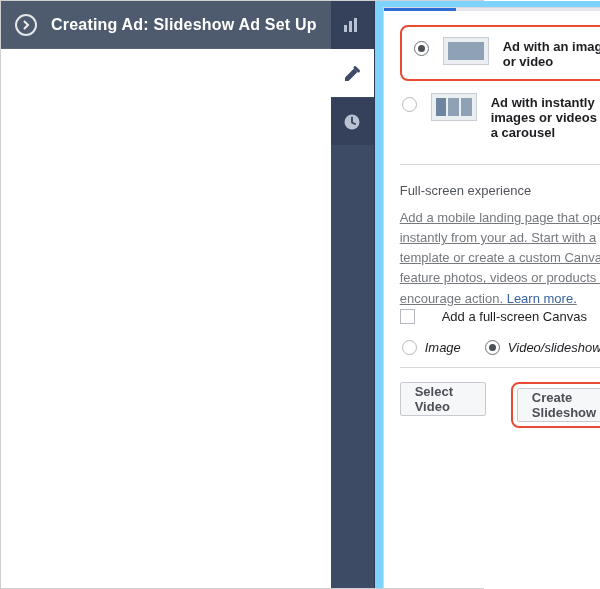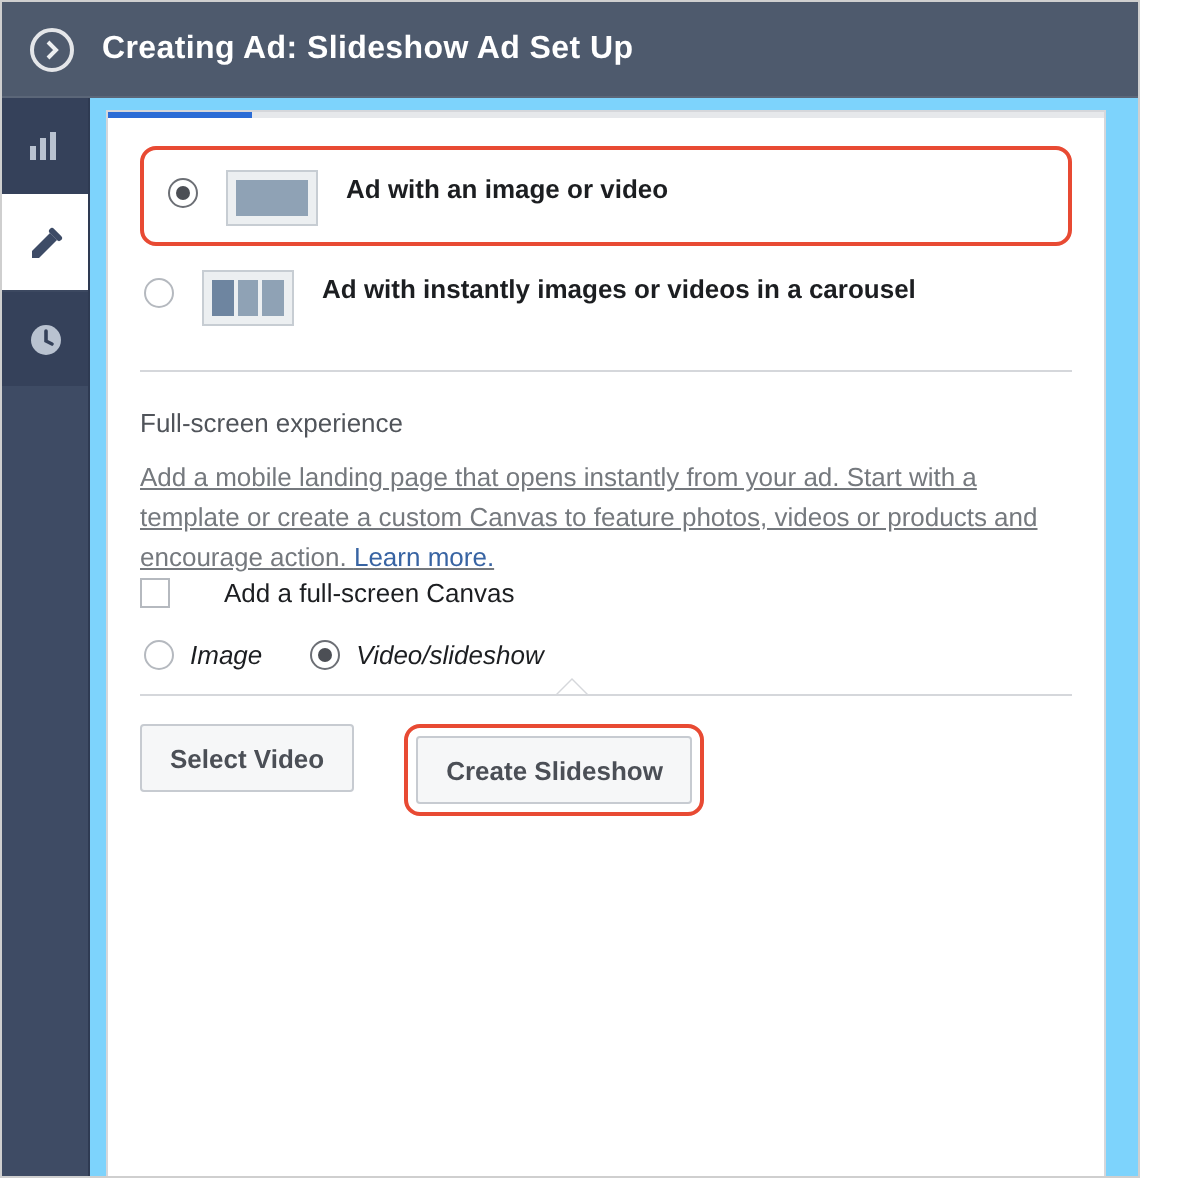--- a/index.html
+++ b/index.html
@@ -15,21 +15,21 @@
     --btn-bg:#f6f7f8;
   }
   *{box-sizing:border-box;}
   html,body{margin:0;padding:0;}
   body{
     width:600px;height:589px;
     font-family:Helvetica,Arial,sans-serif;
     font-size:13px;color:var(--text);
     background:#fff;overflow:hidden;
   }
-  .frame{width:570px;height:589px;border:1px solid #cfcfcf;display:flex;flex-direction:column;}
+  .frame{width:484px;height:589px;border:1px solid #cfcfcf;display:flex;flex-direction:row;}
   
   .header{
     height:48px;background:var(--hdr-bg);color:#fff;
     display:flex;align-items:center;padding:0 14px;
     border-bottom:1px solid rgba(255,255,255,0.08);
     flex:0 0 auto;
   }
   .header .caret{
     width:22px;height:22px;border:2px solid rgba(255,255,255,0.85);
     border-radius:50%;margin-right:14px;

